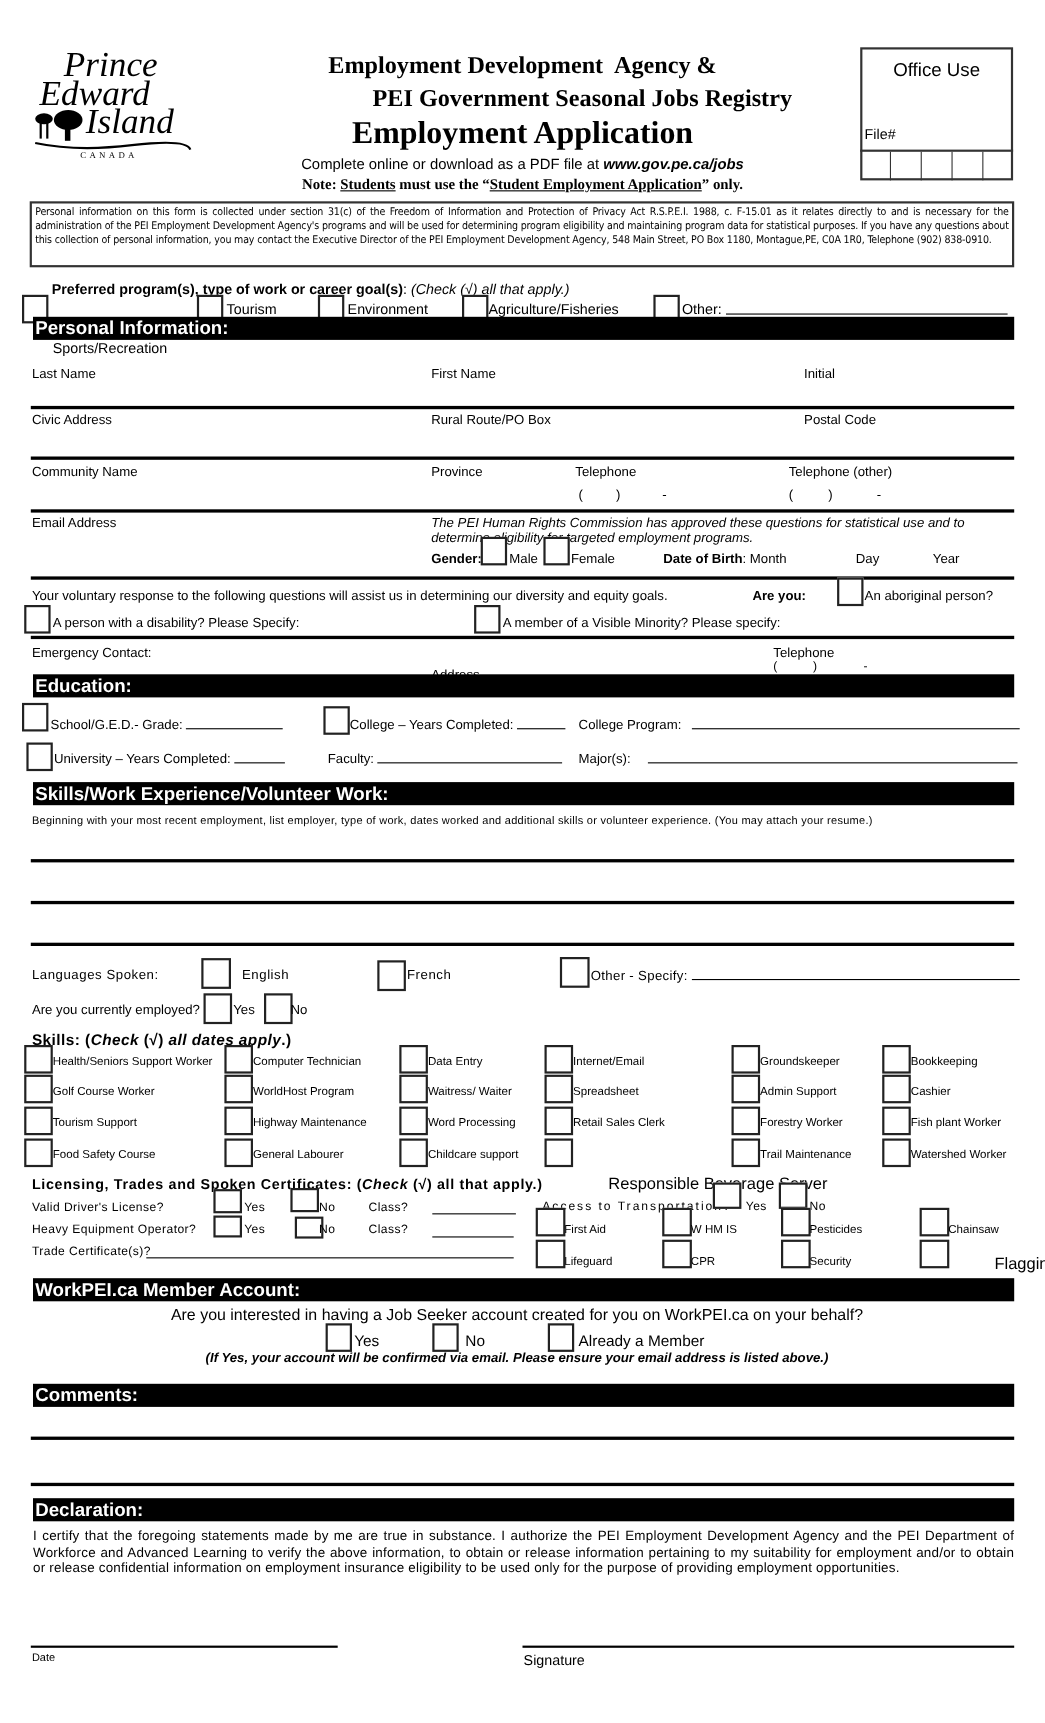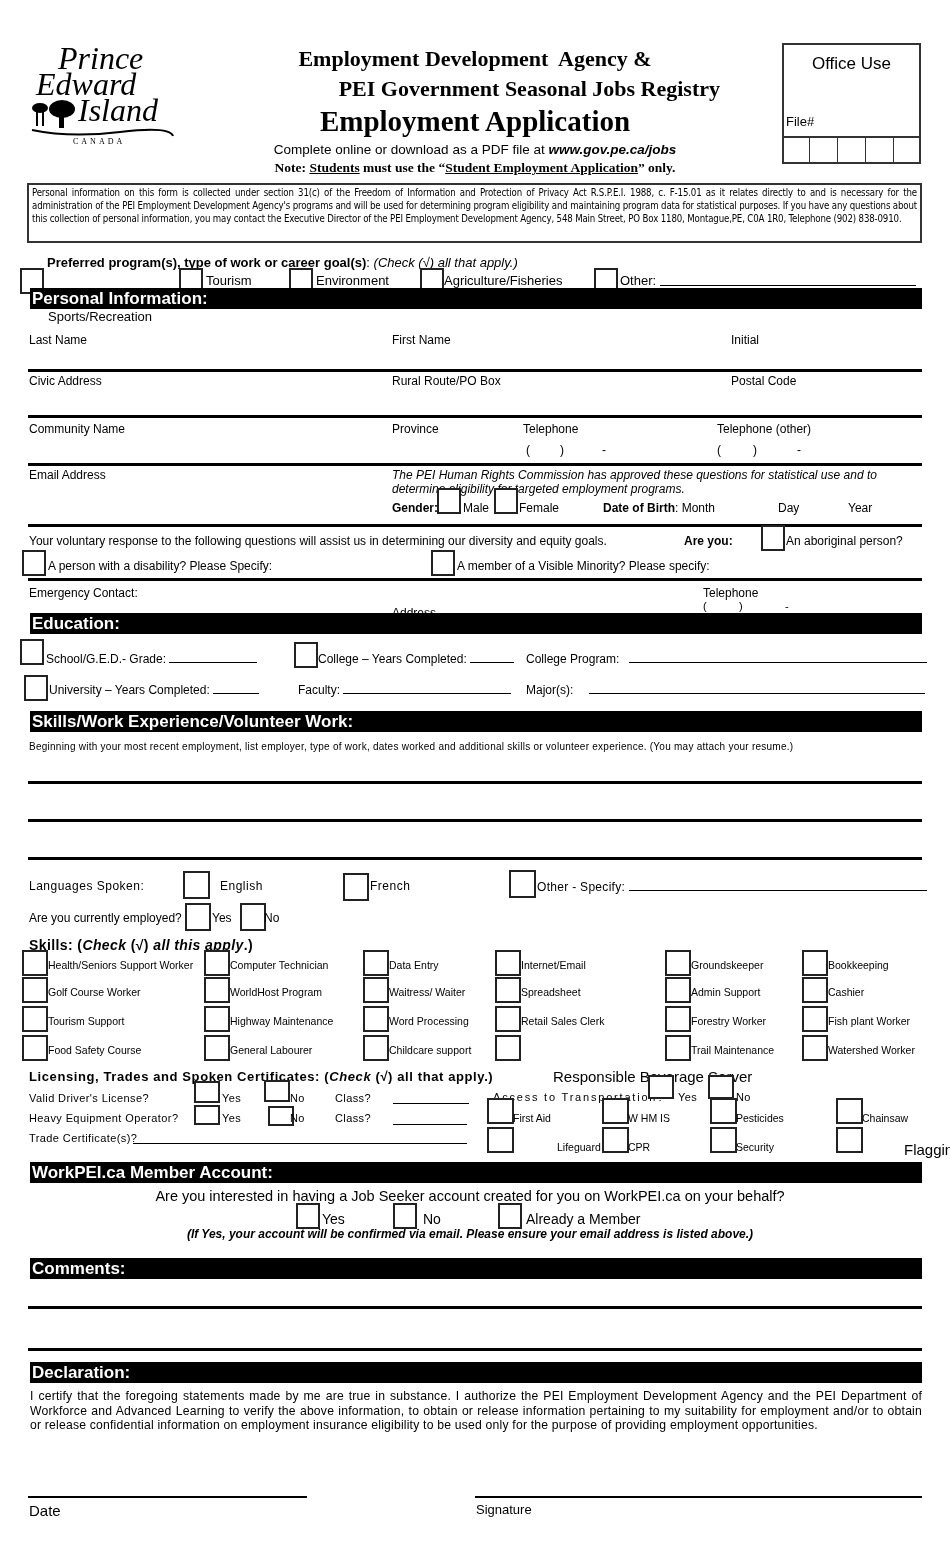--- a/index.html
+++ b/index.html
@@ -158,21 +158,21 @@
 <div class="cb" style="left:509px;top:870px;width:27px;height:28px;"></div>
 <div class="lbl" style="left:537px;top:879px;letter-spacing:0.3px;"><span>Other - Specify:</span> <span class="uline" style="width:298px;"></span></div>
 
 <div class="lbl" style="left:29px;top:911px;">Are you currently employed?</div>
 <div class="cb" style="left:185px;top:903px;width:26px;height:28px;"></div>
 <div class="lbl" style="left:212px;top:911px;">Yes</div>
 <div class="cb" style="left:240px;top:903px;width:26px;height:28px;"></div>
 <div class="lbl" style="left:264px;top:911px;">No</div>
 
 <div class="abs" style="left:29px;top:937px;font-size:14px;font-weight:bold;white-space:nowrap;letter-spacing:0.4px;">
-  <span>Skills: (</span><i>Check</i><span style="white-space:pre;"> (√) </span><i>all this apply</i><span>.)</span>
+  <span>Skills: (</span><i>Check</i><span style="white-space:pre;"> (√) </span><i>all dates apply</i><span>.)</span>
 </div>
 <div id="skills-grid">
     <div class="cb" style="left: 22px; top: 950px; width: 26px; height: 26px;"></div>
     <div class="small11" style="left: 48px; top: 959px; font-size: 10.5px; letter-spacing: 0px;">Health/Seniors Support Worker</div>
     <div class="cb" style="left: 22px; top: 977px; width: 26px; height: 26px;"></div>
     <div class="small11" style="left: 48px; top: 986px; font-size: 10.5px; letter-spacing: 0px;">Golf Course Worker</div>
     <div class="cb" style="left: 22px; top: 1006px; width: 26px; height: 26px;"></div>
     <div class="small11" style="left: 48px; top: 1015px; font-size: 10.5px; letter-spacing: 0px;">Tourism Support</div>
     <div class="cb" style="left: 22px; top: 1035px; width: 26px; height: 26px;"></div>
     <div class="small11" style="left: 48px; top: 1044px; font-size: 10.5px; letter-spacing: 0px;">Food Safety Course</div>
@@ -242,21 +242,21 @@
 
 <div class="small11" style="left:493px;top:1091px;letter-spacing:1.8px;">Access to Transportation?</div>
 <div class="cb sm" style="left:648px;top:1075px;"></div>
 <div class="small11" style="left:678px;top:1091px;">Yes</div>
 <div class="cb sm" style="left:708px;top:1075px;"></div>
 <div class="small11" style="left:736px;top:1091px;">No</div>
 <div id="certs-grid">
     <div class="cb" style="left: 487px; top: 1098px; width: 27px; height: 26px;"></div>
     <div class="small11" style="left: 513px; top: 1112px; font-size: 10.5px; letter-spacing: 0px;">First Aid</div>
     <div class="cb" style="left: 487px; top: 1127px; width: 27px; height: 26px;"></div>
-    <div class="small11" style="left: 513px; top: 1141px; font-size: 10.5px; letter-spacing: 0px; padding-left: 44px;">Lifeguard</div>
+    <div class="small11" style="left: 513px; top: 1141px; font-size: 10.5px; letter-spacing: 0px;">Lifeguard</div>
     <div class="cb" style="left: 602px; top: 1098px; width: 27px; height: 26px;"></div>
     <div class="small11" style="left: 628px; top: 1112px; font-size: 10.5px; letter-spacing: 0px;">W HM IS</div>
     <div class="cb" style="left: 602px; top: 1127px; width: 27px; height: 26px;"></div>
     <div class="small11" style="left: 628px; top: 1141px; font-size: 10.5px; letter-spacing: 0px;">CPR</div>
     <div class="cb" style="left: 710px; top: 1098px; width: 27px; height: 26px;"></div>
     <div class="small11" style="left: 736px; top: 1112px; font-size: 10.5px; letter-spacing: 0px;">Pesticides</div>
     <div class="cb" style="left: 710px; top: 1127px; width: 27px; height: 26px;"></div>
     <div class="small11" style="left: 736px; top: 1141px; font-size: 10.5px; letter-spacing: 0px;">Security</div>
     <div class="cb" style="left: 836px; top: 1098px; width: 27px; height: 26px;"></div>
     <div class="small11" style="left: 862px; top: 1112px; font-size: 10.5px; letter-spacing: 0px;">Chainsaw</div>
@@ -276,15 +276,15 @@
 
 <div class="hdr" style="top:1258px;">Comments:</div>
 <div class="abs" style="left:28px;top:1281px;width:894px;height:70px;"></div>
 <div class="rule" style="top:1306px;"></div>
 <div class="rule" style="top:1348px;"></div>
 
 <div class="hdr" style="top:1362px;">Declaration:</div>
 <div class="abs" style="left:30px;top:1389px;width:892px;font-size:12.2px;line-height:14.5px;text-align:justify;letter-spacing:0.2px;">I certify that the foregoing statements made by me are true in substance. I authorize the PEI Employment Development Agency and the PEI Department of Workforce and Advanced Learning to verify the above information, to obtain or release information pertaining to my suitability for employment and/or to obtain or release confidential information on employment insurance eligibility to be used only for the purpose of providing employment opportunities.</div>
 
 <div class="abs" style="left:28px;top:1496px;width:279px;border-top:2px solid #000;"></div>
-<div class="lbl" style="left:29px;top:1502px;font-size:15px;">Date</div>
+<div class="lbl" style="left:29px;top:1502px;font-size:10px;">Date</div>
 <div class="abs" style="left:475px;top:1496px;width:447px;border-top:2px solid #000;"></div>
 <div class="lbl" style="left:476px;top:1502px;font-size:13px;">Signature</div>
 
 </body></html>

